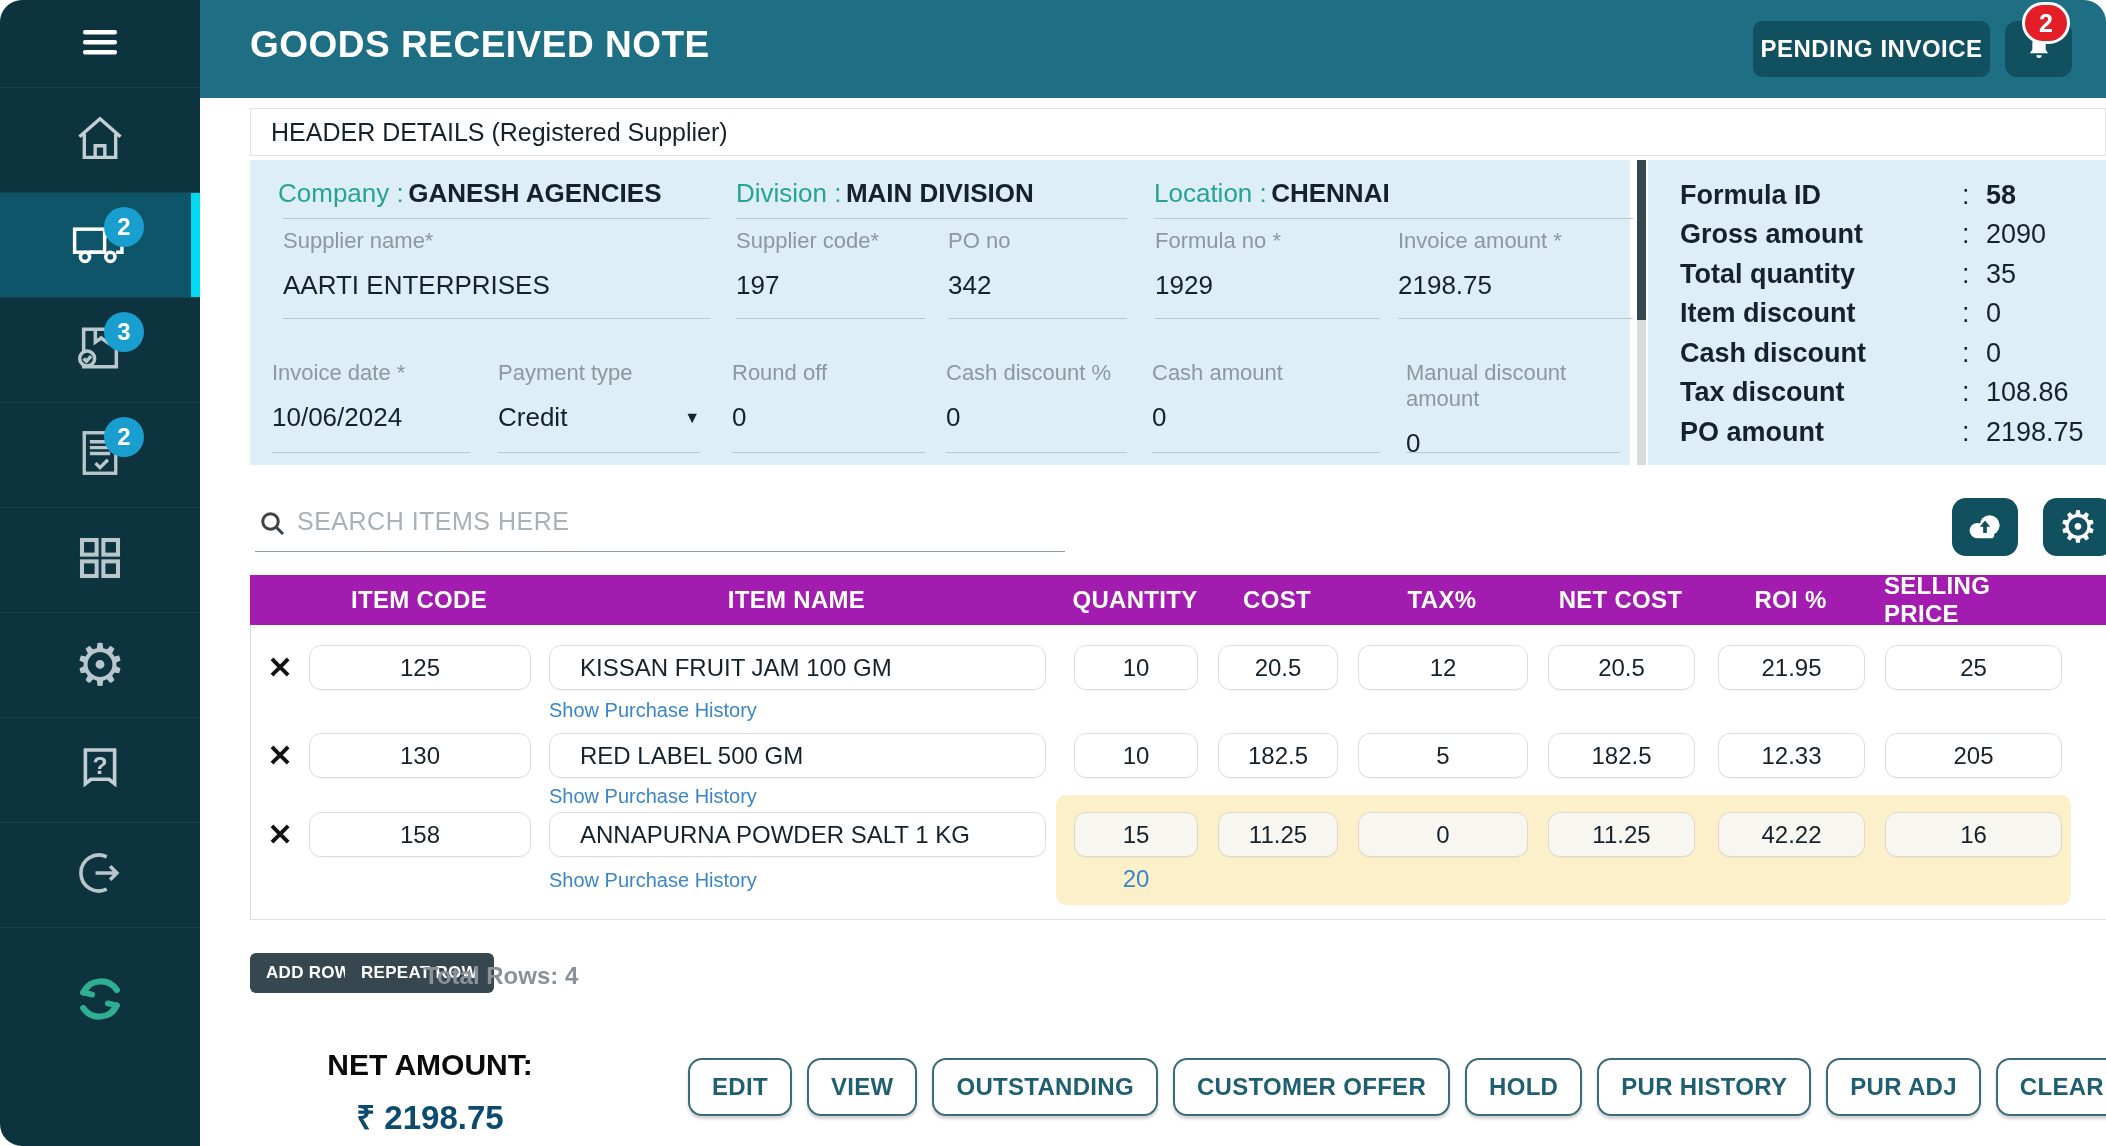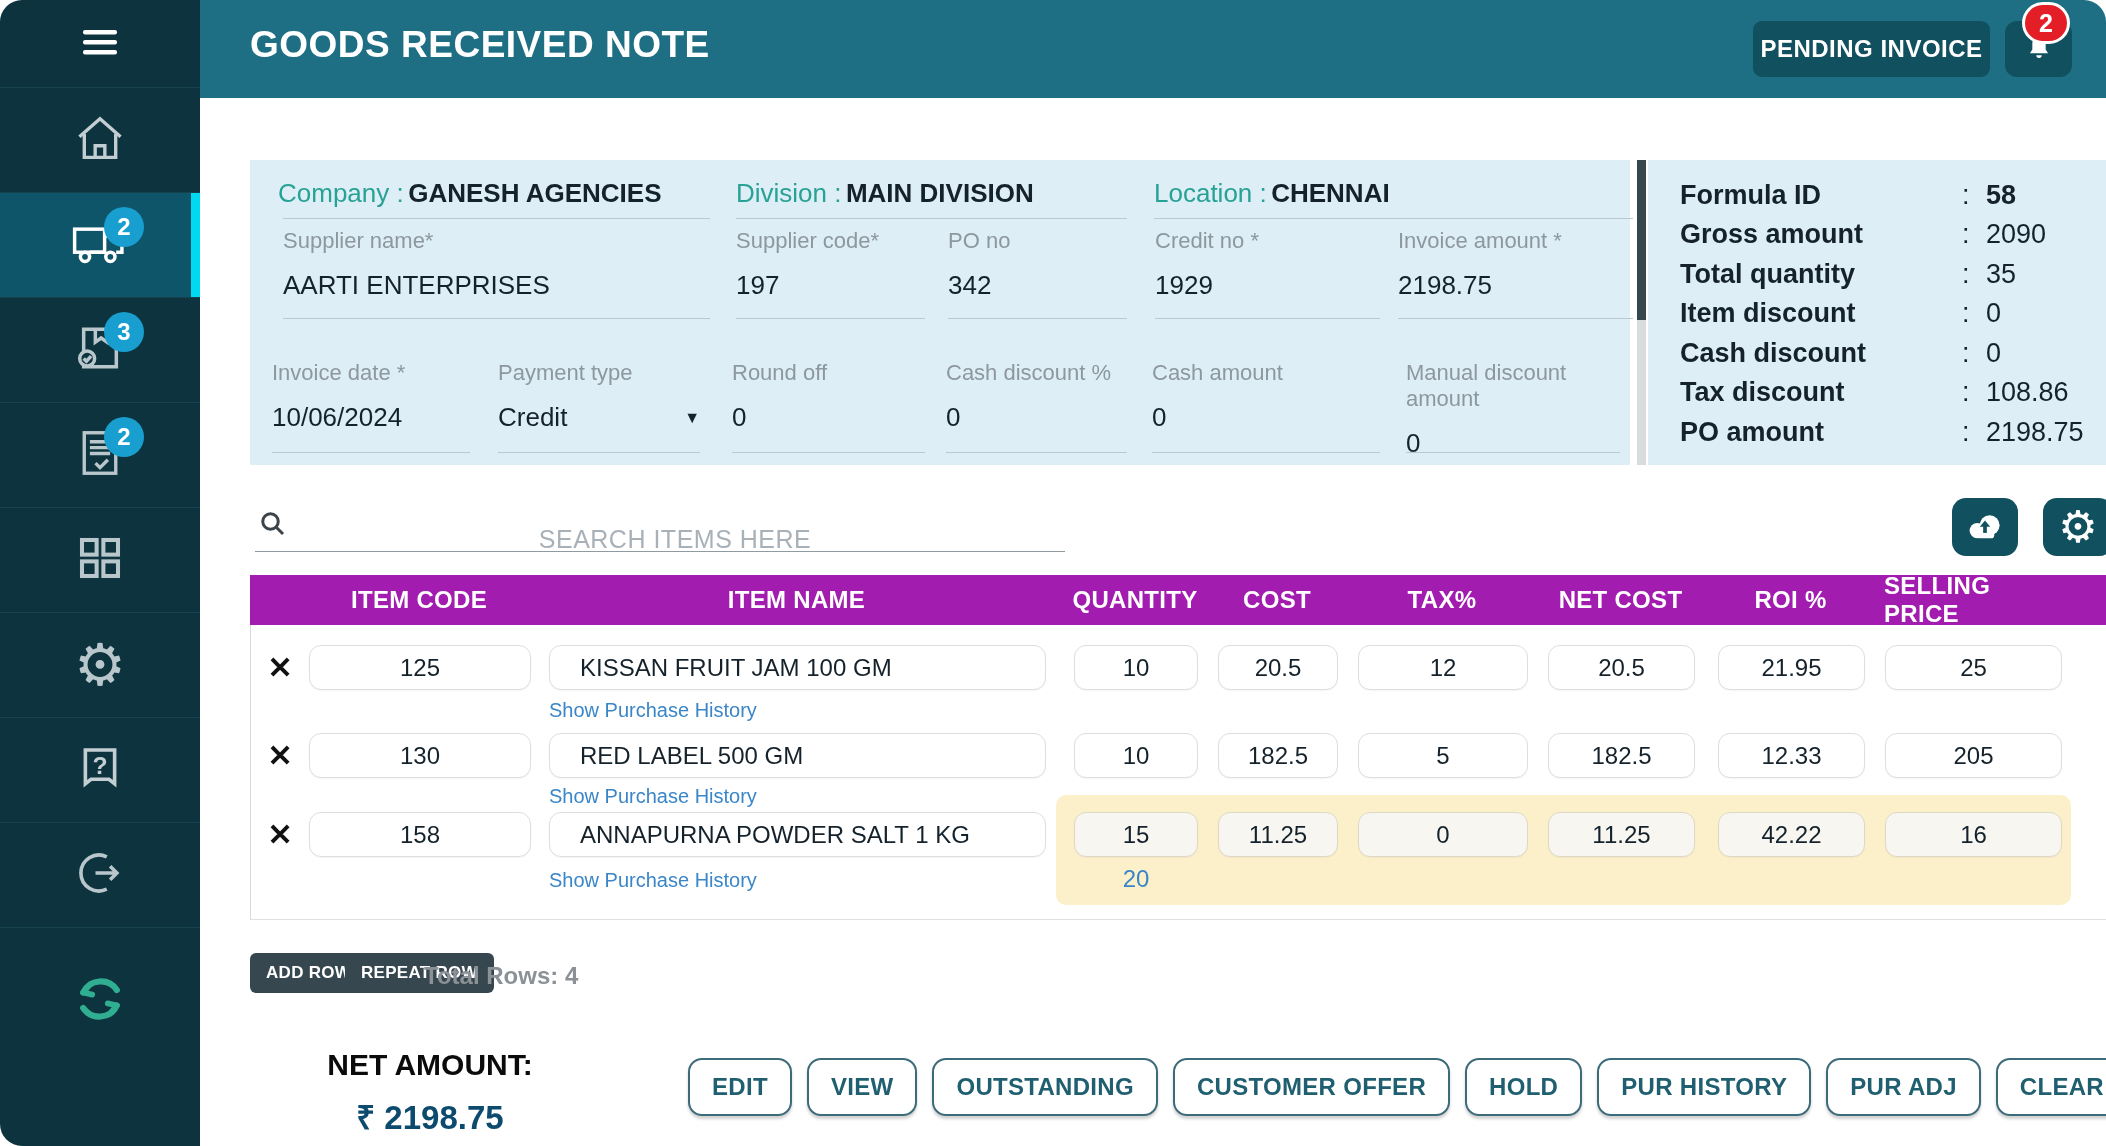--- a/index.html
+++ b/index.html
@@ -37,21 +37,21 @@
 
   .sum-panel{position:absolute;left:1648px;top:160px;width:458px;height:305px;background:#ddeef6;padding:16px 0 0 32px;display:flex;flex-direction:column;justify-content:space-between;}
   .sum-row{display:flex;font-size:27px;color:#15222b;height:38px;align-items:center;}
   .sum-row .sl{width:282px;font-weight:600;}
   .sum-row .sc{width:24px;}
   .sum-row .sv{font-weight:500;}
   .sum-row.first .sl,.sum-row.first .sv{font-weight:bold;}
 
   
   .search-wrap{position:absolute;left:250px;top:495px;width:820px;height:60px;}
-  .search-input{position:absolute;left:45px;top:24px;width:760px;height:40px;border:none;background:transparent;font-size:25px;letter-spacing:.5px;color:#14532d;outline:none;text-align:center;}
+  .search-input{position:absolute;left:45px;top:6px;width:760px;height:40px;border:none;background:transparent;font-size:25px;letter-spacing:.5px;color:#14532d;outline:none;}
   .search-input::placeholder{color:#a8b1b8;}
   .search-uline{position:absolute;left:5px;top:56px;width:810px;height:1px;background:#8f9aa1;}
   .tool-btn{position:absolute;top:498px;width:66px;height:58px;background:#11505f;border:none;border-radius:14px;display:flex;align-items:center;justify-content:center;cursor:pointer;}
   .gear-glyph{color:#ffffff;font-size:44px;line-height:1;}
 
   
   .thead{position:absolute;left:250px;top:575px;width:1856px;height:50px;background:#a21caf;}
   .th{position:absolute;top:0;height:50px;display:flex;align-items:center;justify-content:center;color:#fff;font-size:24px;font-weight:bold;letter-spacing:.3px;}
   .tbody{position:absolute;left:250px;top:625px;width:1856px;height:295px;background:#fff;border-left:1px solid #d9d9d9;border-bottom:1px solid #e0e0e0;}
   .cell{position:absolute;height:45px;background:#ffffff;border:1px solid #dedede;border-radius:12px;display:flex;align-items:center;justify-content:center;font-size:24px;color:#15222b;box-shadow:0 1px 1px rgba(0,0,0,.04);}
@@ -178,20 +178,21 @@
       <span>
         <svg width="32" height="32" viewBox="0 0 24 24" fill="#ffffff">
             <path d="M12 3 C8.7 3 7 5.6 7 9 v4.2 L5.2 16 h13.6 L17 13.2 V9 c0-3.4-1.7-6-5-6 z"></path>
             <path d="M10 17.5 h4 a2 2 0 0 1 -4 0 z"></path>
           </svg>
       </span>
     </button>
     <span class="bell-badge">2</span>
   </header>
 
+  <div class="caption-bar">HEADER DETAILS (Registered Supplier)</div>
 
   <section class="hdr-panel">
 
     <div style="position:absolute;left:28px;top:18px;">
       <span class="grp-label">Company :</span>
       <span class="grp-value">GANESH AGENCIES</span>
     </div>
     <div style="position:absolute;left:486px;top:18px;">
       <span class="grp-label">Division :</span>
       <span class="grp-value">MAIN DIVISION</span>
@@ -210,21 +211,21 @@
     </div>
     <div class="fld" style="left:486px;top:68px;width:189px;">
       <div class="lab">Supplier code*</div>
       <div class="val">197</div>
     </div>
     <div class="fld" style="left:698px;top:68px;width:179px;">
       <div class="lab">PO no</div>
       <div class="val">342</div>
     </div>
     <div class="fld" style="left:905px;top:68px;width:225px;">
-      <div class="lab">Credit no *</div>
+      <div class="lab">Formula no *</div>
       <div class="val">1929</div>
     </div>
     <div class="fld" style="left:1148px;top:68px;width:235px;">
       <div class="lab">Invoice amount *</div>
       <div class="val">2198.75</div>
     </div>
     <div class="uline" style="left:33px;top:158px;width:427px;"></div>
     <div class="uline" style="left:486px;top:158px;width:189px;"></div>
     <div class="uline" style="left:698px;top:158px;width:179px;"></div>
     <div class="uline" style="left:905px;top:158px;width:225px;"></div>

